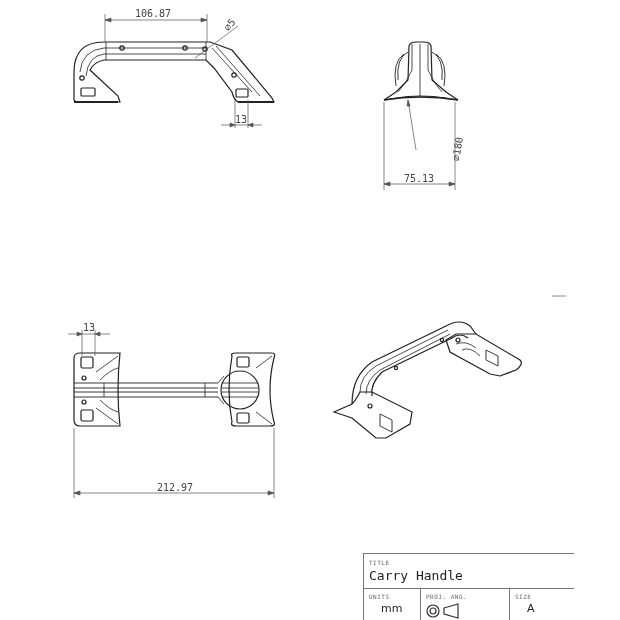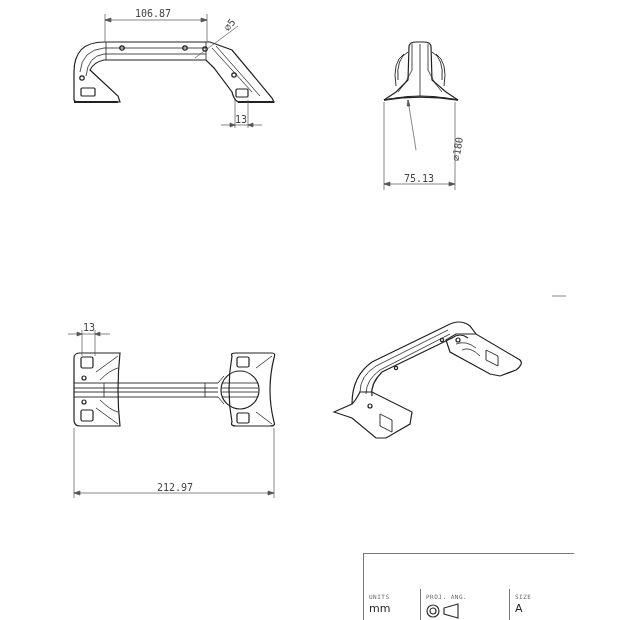--- a/index.html
+++ b/index.html
@@ -4,21 +4,21 @@
 <style>
   html, body { margin: 0; padding: 0; background: #ffffff; }
   body { width: 620px; height: 620px; position: relative; overflow: hidden; font-family: "DejaVu Sans Mono", monospace; }
   svg.sheet { position: absolute; left: 0; top: 0; }
   .dim { font-family: "DejaVu Sans Mono", monospace; font-size: 10px; fill: #444; }
   .tb { position: absolute; left: 363px; top: 553px; width: 210px; height: 70px; border-top: 1px solid #777; border-left: 1px solid #777; }
   .tb-row1 { position: absolute; left: 0; top: 0; width: 210px; height: 34px; border-bottom: 1px solid #777; }
   .tb-lbl { position: absolute; font-size: 6px; color: #666; letter-spacing: 0.5px; }
   .tb-title { position: absolute; left: 5px; top: 14px; font-size: 13px; color: #222; font-family: "DejaVu Sans Mono", monospace; }
   .tb-cell { position: absolute; top: 35px; height: 35px; }
-  .tb-val { position: absolute; left: 5px; top: 13px; font-size: 11px; color: #222; font-family: "DejaVu Sans", sans-serif; text-align: right; }
+  .tb-val { position: absolute; left: 17px; top: 13px; font-size: 11px; color: #222; font-family: "DejaVu Sans", sans-serif; text-align: right; }
 </style>
 </head>
 <body>
 
 <svg class="sheet" width="620" height="620" viewBox="0 0 620 620">
 
   <g fill="none" stroke="#222" stroke-width="1.2">
 
     <path d="M74,100 L74,72 Q74,42 104,42 L210,42 L232,50 L272,98 L274,102 L238,102 Q234,100 232,92 L214,68 L206,60 L104,60 Q94,62 90,70 L118,96 L120,102 L76,102 Z"></path>
 
@@ -119,20 +119,24 @@
     <path d="M486,350 L498,356 L498,366 L486,360 Z" stroke-width="0.9"></path>
     <path d="M456,344 Q466,340 476,348 M462,350 Q470,346 480,356" stroke-width="0.8"></path>
     <circle cx="370" cy="406" r="2"></circle>
     <circle cx="396" cy="368" r="1.6"></circle>
     <circle cx="442" cy="340" r="1.6"></circle>
     <circle cx="458" cy="340" r="2"></circle>
   </g>
 </svg>
 
 <div class="tb">
+  <div class="tb-row1">
+    <span class="tb-lbl" style="left:5px; top:5px;">TITLE</span>
+    <span class="tb-title">Carry Handle</span>
+  </div>
   <div class="tb-cell" style="left:0; width:56px; border-right:1px solid #777;">
     <span class="tb-lbl" style="left:5px; top:4px;">UNITS</span>
     <span class="tb-val">mm</span>
   </div>
   <div class="tb-cell" style="left:57px; width:88px; border-right:1px solid #777;">
     <span class="tb-lbl" style="left:5px; top:4px;">PROJ. ANG.</span>
     <svg style="position:absolute; left:5px; top:14px;" width="40" height="16" viewBox="0 0 40 16">
       <circle cx="7" cy="8" r="6" fill="none" stroke="#333" stroke-width="1.2"></circle>
       <circle cx="7" cy="8" r="3" fill="none" stroke="#333" stroke-width="1.2"></circle>
       <path d="M18,5 L32,1 L32,15 L18,11 Z" fill="none" stroke="#333" stroke-width="1.2"></path>

